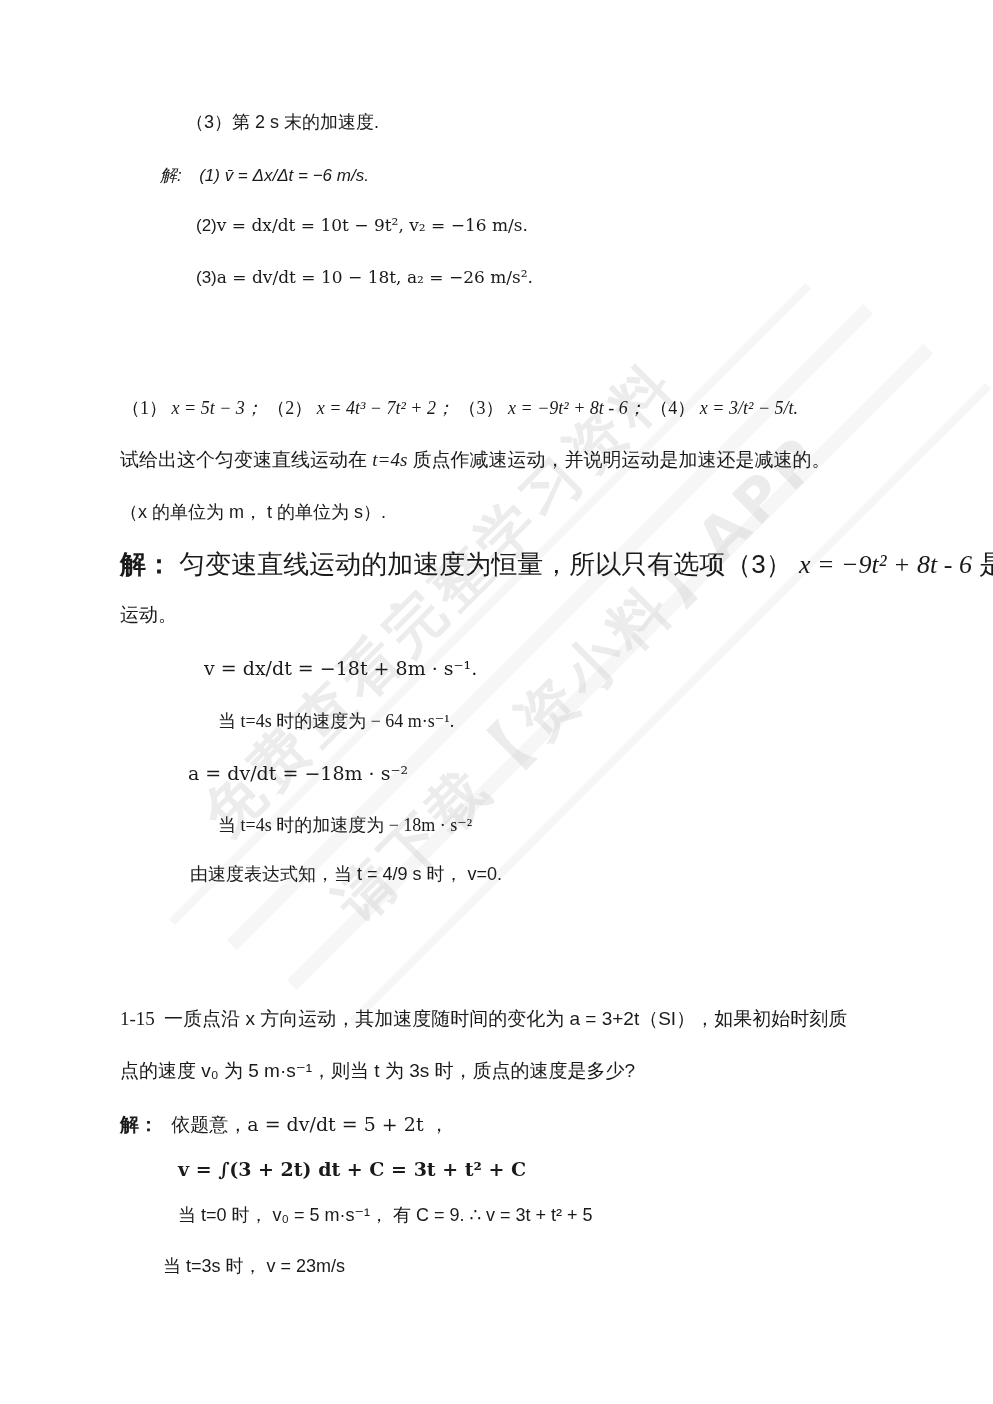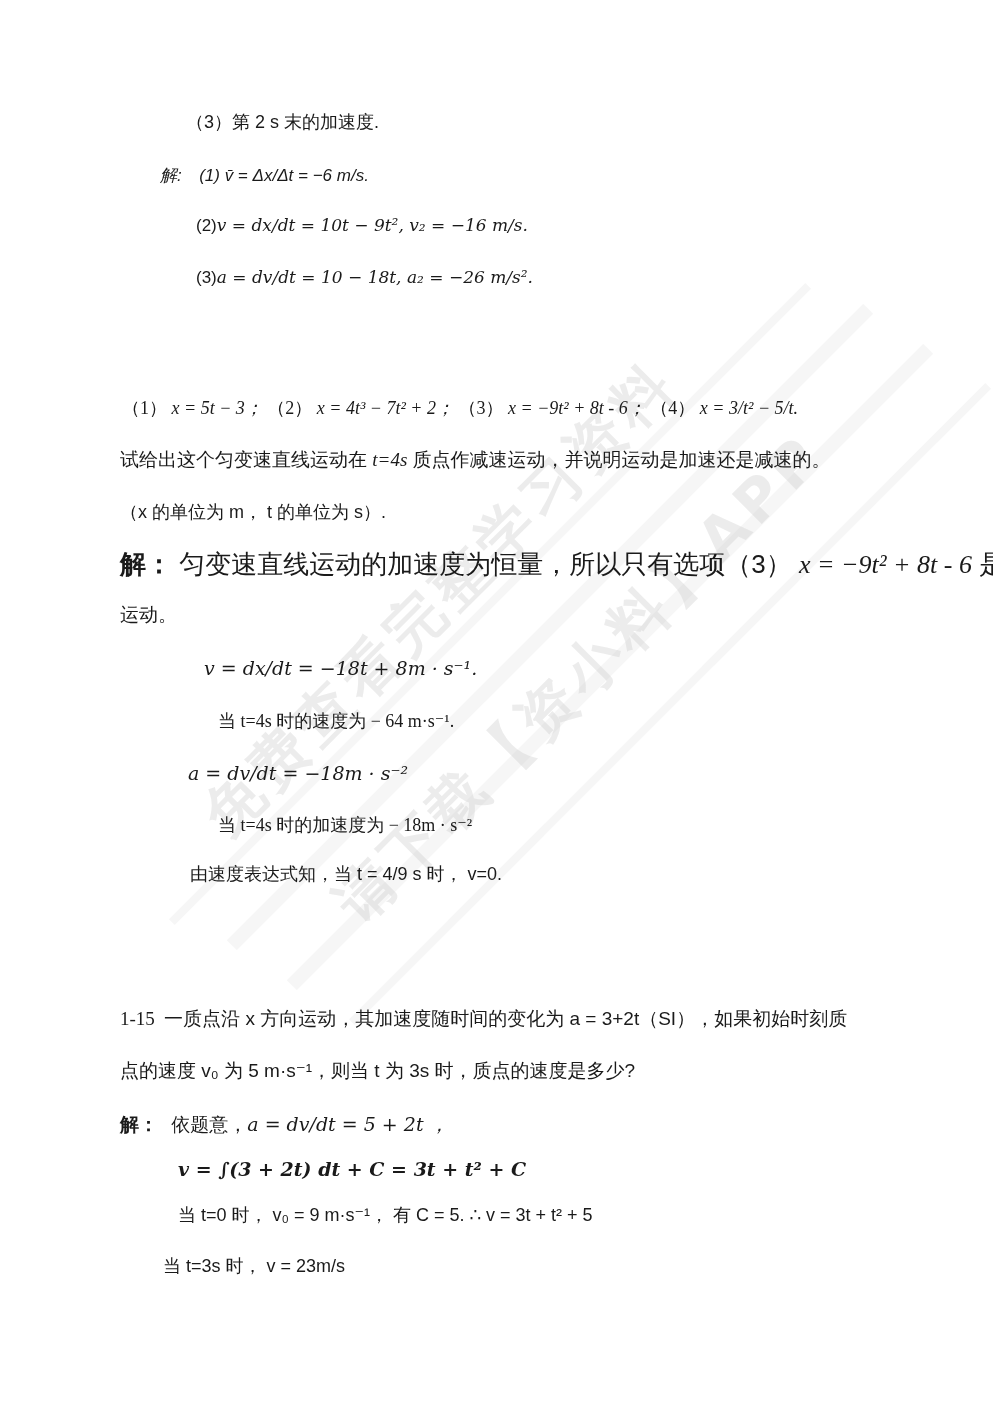--- a/index.html
+++ b/index.html
@@ -3,21 +3,21 @@
 <meta charset="utf-8">
 <style>
   html, body { margin: 0; padding: 0; background: #ffffff; }
   body { width: 993px; height: 1404px; position: relative; overflow: hidden;
          font-family: "DejaVu Serif", "Liberation Serif", serif; color: #1a1a1a; }
   .page { position: absolute; left: 0; top: 0; width: 993px; height: 1404px; }
   .line { position: absolute; white-space: nowrap; font-size: 18px; line-height: 24px; }
   .sans { font-family: "Liberation Sans", "DejaVu Sans", sans-serif; }
   .serif { font-family: "Liberation Serif", "DejaVu Serif", serif; }
   .math { font-family: "Liberation Serif", "DejaVu Serif", serif; font-style: italic; }
-  .cmath { font-family: "DejaVu Serif", "Liberation Serif", serif; font-style: italic; }
+  .cmath { font-family: "DejaVu Serif", "Liberation Serif", serif; }
   .bold { font-weight: bold; }
   .watermark { position: absolute; left: 120px; top: 560px; transform: rotate(-45deg);
                transform-origin: center; font-size: 58px; font-weight: bold; color: rgba(200,200,200,0.35);
                font-family: "DejaVu Sans", sans-serif; white-space: nowrap; letter-spacing: 6px; pointer-events: none; }
   .watermark2 { position: absolute; left: 250px; top: 640px; transform: rotate(-45deg);
                font-size: 58px; font-weight: bold; color: rgba(200,200,200,0.35);
                font-family: "DejaVu Sans", sans-serif; white-space: nowrap; letter-spacing: 6px; pointer-events: none; }
   .stripe { position: absolute; background: rgba(230,230,230,0.35); height: 14px; width: 900px; transform: rotate(-45deg); pointer-events:none; }
 </style>
 </head>
@@ -110,20 +110,20 @@
   <div class="line sans" style="left:120px; top:1112px; font-size:19px;">
     <span class="bold">解：</span>
     <span style="margin-left:8px;">依题意，</span><span class="cmath">a = dv/dt = 5 + 2t   ，</span>
   </div>
 
   <div class="line cmath bold" style="left:178px; top:1157px; font-size:19px;">
     <span>v = ∫(3 + 2t) dt + C = 3t + t² + C</span>
   </div>
 
   <div class="line sans" style="left:178px; top:1203px;">
-    <span>当 t=0 时， v₀ = 9 m·s⁻¹， 有  C = 5.  ∴ v = 3t + t² + 5</span>
+    <span>当 t=0 时， v₀ = 5 m·s⁻¹， 有  C = 9.  ∴ v = 3t + t² + 5</span>
   </div>
 
   <div class="line sans" style="left:163px; top:1254px;">
     <span>当 t=3s 时， v = 23m/s</span>
   </div>
 
 </div>
 
 </body></html>

